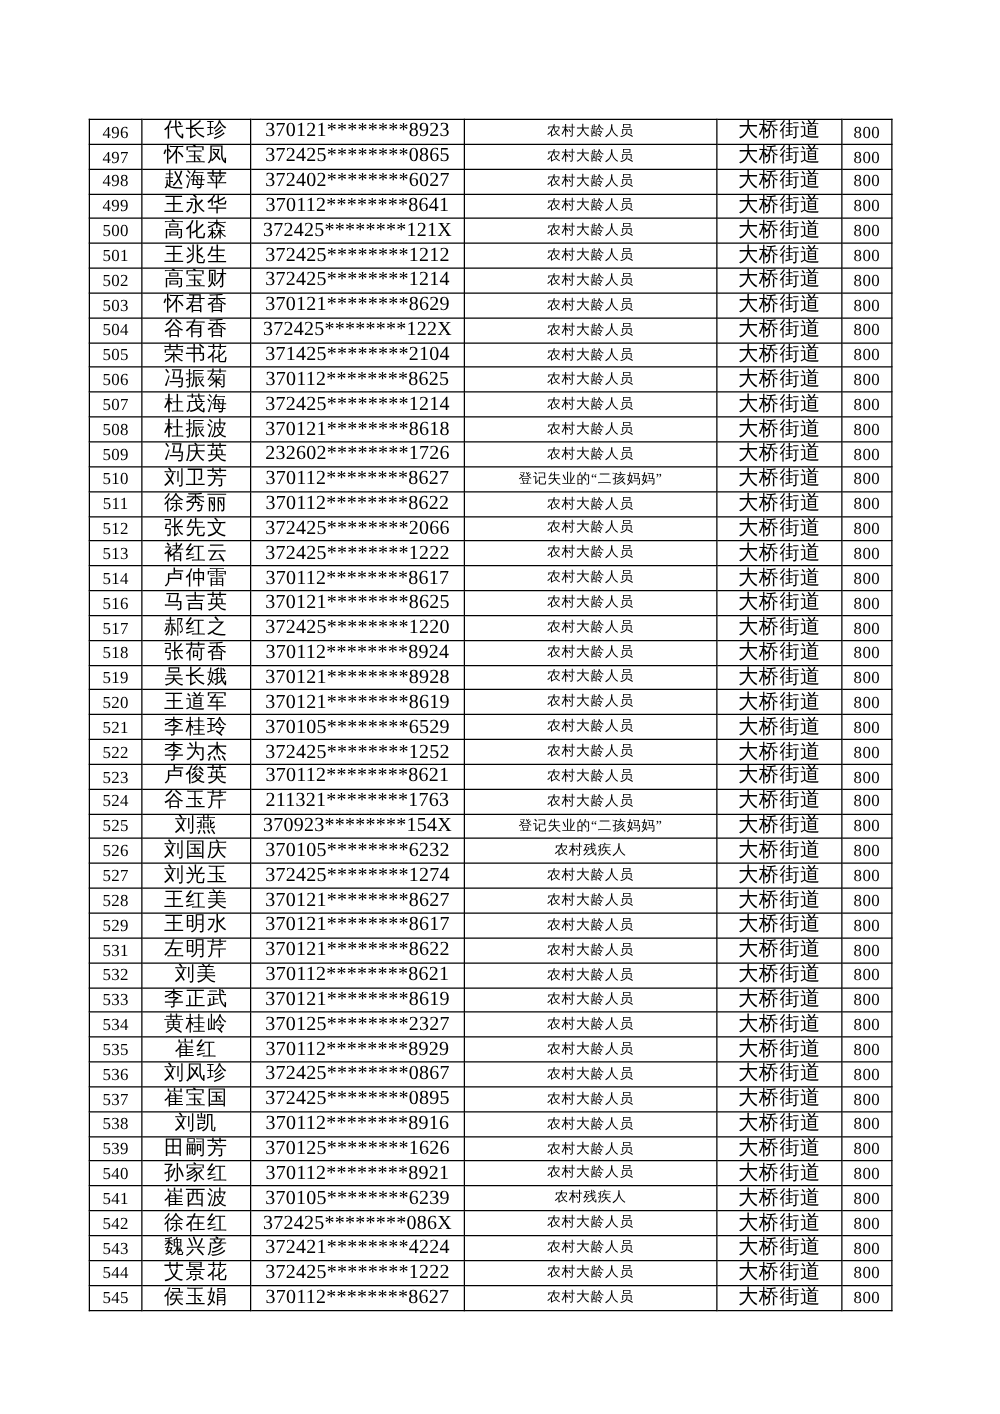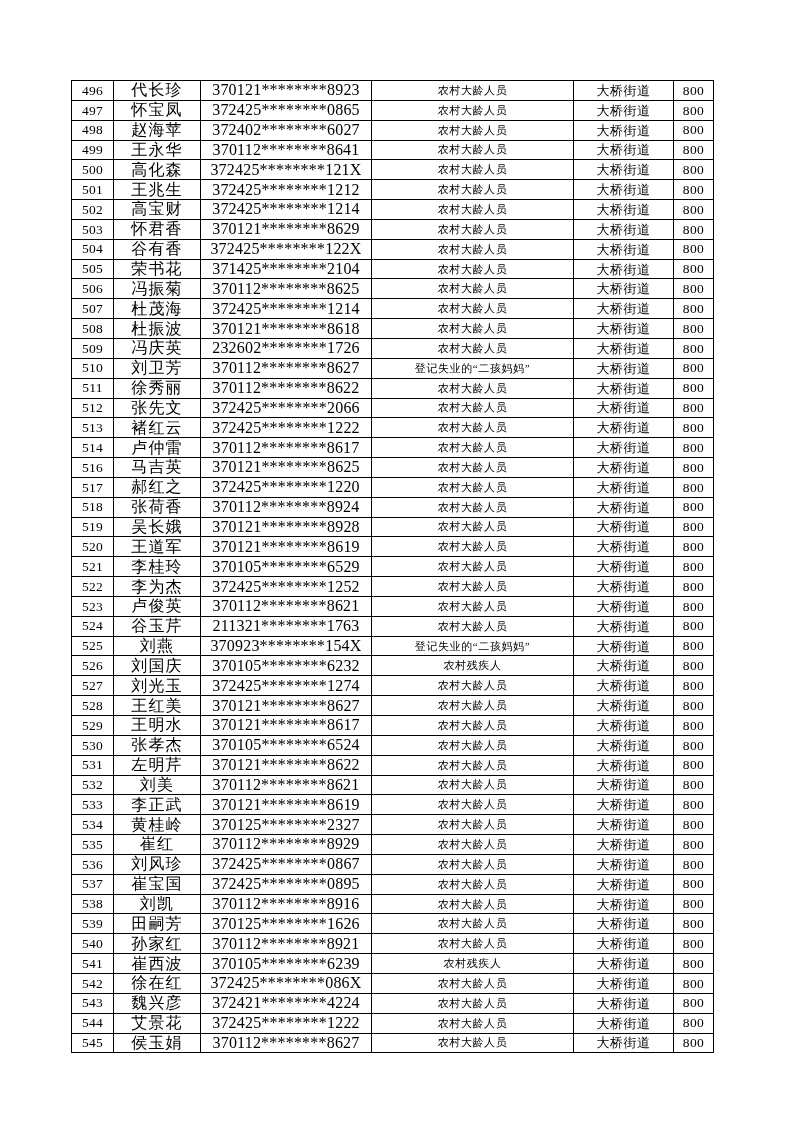--- a/index.html
+++ b/index.html
@@ -17,21 +17,21 @@
   #page {
     position: relative;
     width: 800px;
     height: 1131px;
     background: #ffffff;
     box-sizing: border-box;
   }
   #table-wrap {
     position: absolute;
     left: 71px;
-    top: 80px;
+    top: 95px;
     width: 642px;
   }
   table.subsidy-table {
     border-collapse: collapse;
     table-layout: fixed;
     width: 642px;
     border: 1.6px solid #000;
   }
   table.subsidy-table td {
     border: 1px solid #000;
@@ -63,21 +63,21 @@
   td.idnum {
     font-size: 16px;
     font-family: "Liberation Serif", "DejaVu Serif", serif;
     letter-spacing: 0.2px;
   }
   td.cat {
     font-size: 11px;
     letter-spacing: 0.6px;
   }
   td.street {
-    font-size: 13px;
+    font-size: 16px;
     letter-spacing: 0.5px;
   }
   td.amt {
     font-size: 13.5px;
     letter-spacing: 0.4px;
   }
 </style>
 </head>
 <body>
 
@@ -351,28 +351,20 @@
           </tr>
           <tr>
             <td class="seq">529</td>
             <td class="name">王明水</td>
             <td class="idnum">370121********8617</td>
             <td class="cat">农村大龄人员</td>
             <td class="street">大桥街道</td>
             <td class="amt">800</td>
           </tr>
           <tr>
-            <td class="seq">530</td>
-            <td class="name">张孝杰</td>
-            <td class="idnum">370105********6524</td>
-            <td class="cat">农村大龄人员</td>
-            <td class="street">大桥街道</td>
-            <td class="amt">800</td>
-          </tr>
-          <tr>
             <td class="seq">531</td>
             <td class="name">左明芹</td>
             <td class="idnum">370121********8622</td>
             <td class="cat">农村大龄人员</td>
             <td class="street">大桥街道</td>
             <td class="amt">800</td>
           </tr>
           <tr>
             <td class="seq">532</td>
             <td class="name">刘美</td>

